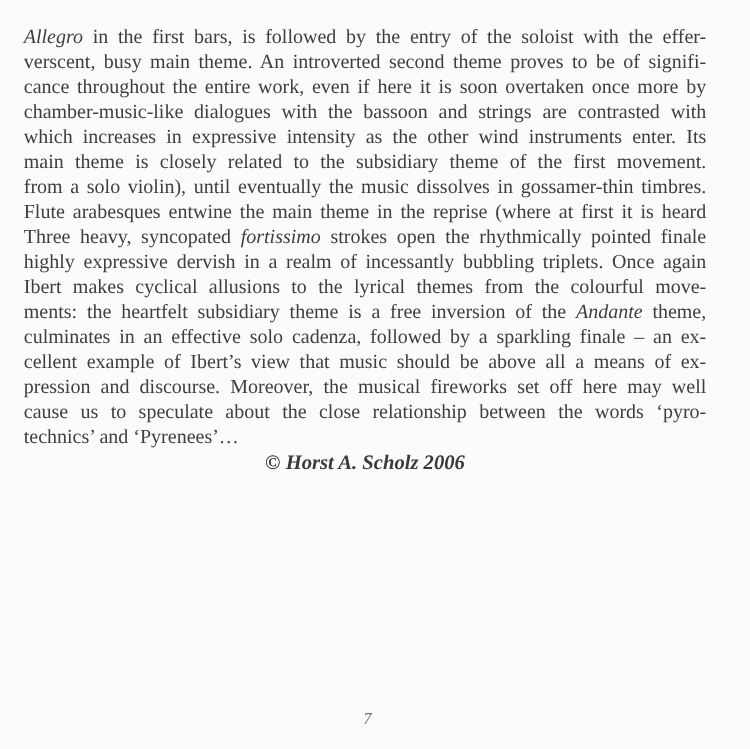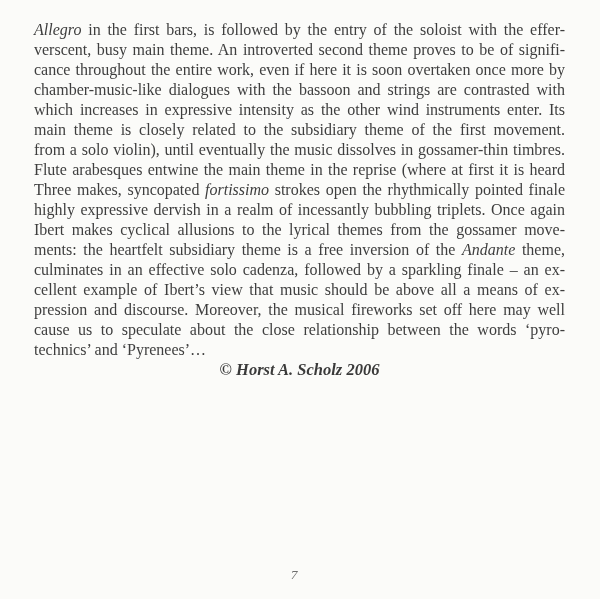--- a/index.html
+++ b/index.html
@@ -7,21 +7,21 @@
     width: 600px;
     height: 599px;
     background: #fbfbf9;
     font-family: "Liberation Serif", serif;
     position: relative;
     overflow: hidden;
   }
   .page {
     position: absolute;
     inset: 0;
-    padding: 20px 35px 0 34px;
+    padding: 20px 35px 0 19px;
     box-sizing: border-box;
     color: #3e3e3e;
   }
   .body-text {
     font-size: 16px;
     line-height: 20px;
   }
   .line {
     text-align: justify;
     text-justify: inter-word;
@@ -55,23 +55,23 @@
 <main class="page">
   <section class="body-text" id="text-block">
       <div class="line j"><span class="it">Allegro</span><span> in the first bars, is followed by the entry of the soloist with the effer-</span></div>
       <div class="line j"><span>verscent, busy main theme. An introverted second theme proves to be of signifi-</span></div>
       <div class="line j"><span>cance throughout the entire work, even if here it is soon overtaken once more by</span></div>
       <div class="line j"><span>chamber-music-like dialogues with the bassoon and strings are contrasted with</span></div>
       <div class="line j"><span>which increases in expressive intensity as the other wind instruments enter. Its</span></div>
       <div class="line j"><span>main theme is closely related to the subsidiary theme of the first movement.</span></div>
       <div class="line j"><span>from a solo violin), until eventually the music dissolves in gossamer-thin timbres.</span></div>
       <div class="line j"><span>Flute arabesques entwine the main theme in the reprise (where at first it is heard</span></div>
-      <div class="line j"><span>Three makes, syncopated </span><span class="it">fortissimo</span><span> strokes open the rhythmically pointed finale</span></div>
+      <div class="line j"><span>Three heavy, syncopated </span><span class="it">fortissimo</span><span> strokes open the rhythmically pointed finale</span></div>
       <div class="line j"><span>highly expressive dervish in a realm of incessantly bubbling triplets. Once again</span></div>
-      <div class="line j"><span>Ibert makes cyclical allusions to the lyrical themes from the gossamer move-</span></div>
+      <div class="line j"><span>Ibert makes cyclical allusions to the lyrical themes from the colourful move-</span></div>
       <div class="line j"><span>ments: the heartfelt subsidiary theme is a free inversion of the </span><span class="it">Andante</span><span> theme,</span></div>
       <div class="line j"><span>culminates in an effective solo cadenza, followed by a sparkling finale – an ex-</span></div>
       <div class="line j"><span>cellent example of Ibert’s view that music should be above all a means of ex-</span></div>
       <div class="line j"><span>pression and discourse. Moreover, the musical fireworks set off here may well</span></div>
       <div class="line j"><span>cause us to speculate about the close relationship between the words ‘pyro-</span></div>
       <div class="line"><span>technics’ and ‘Pyrenees’…</span></div>
     </section>
   <div class="credit">© Horst A. Scholz 2006</div>
 </main>
 <footer class="page-number">7</footer>

